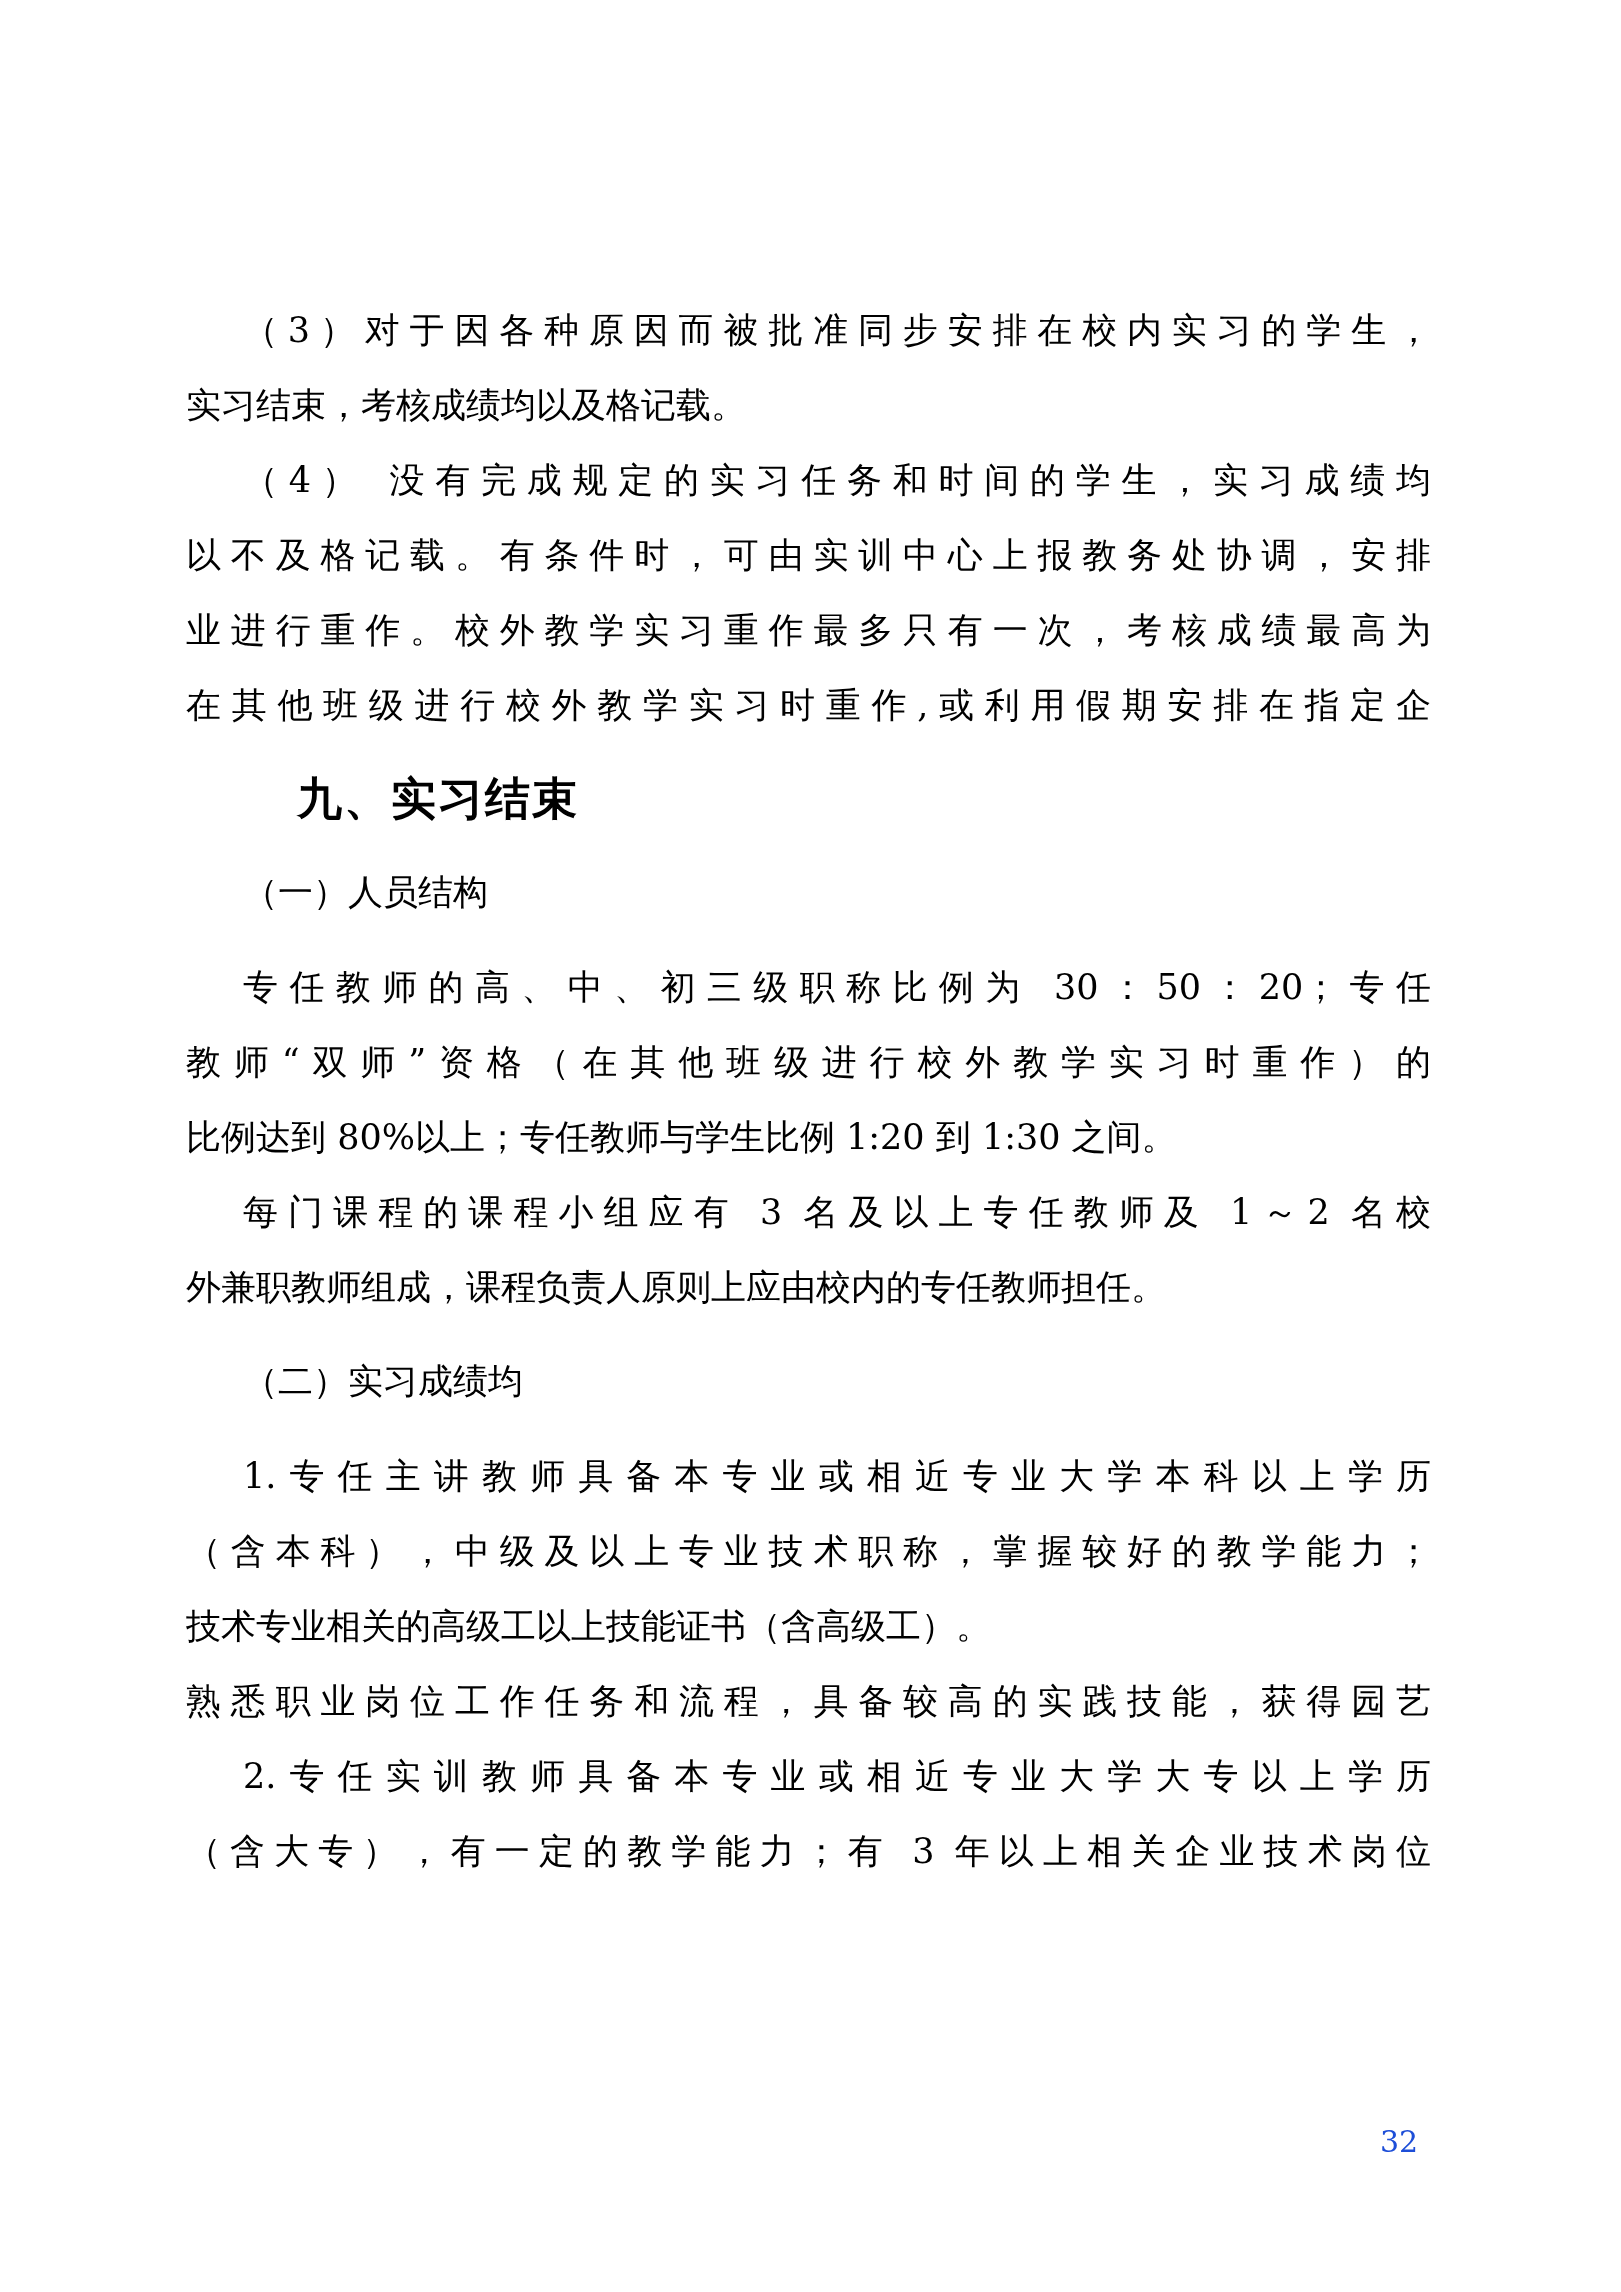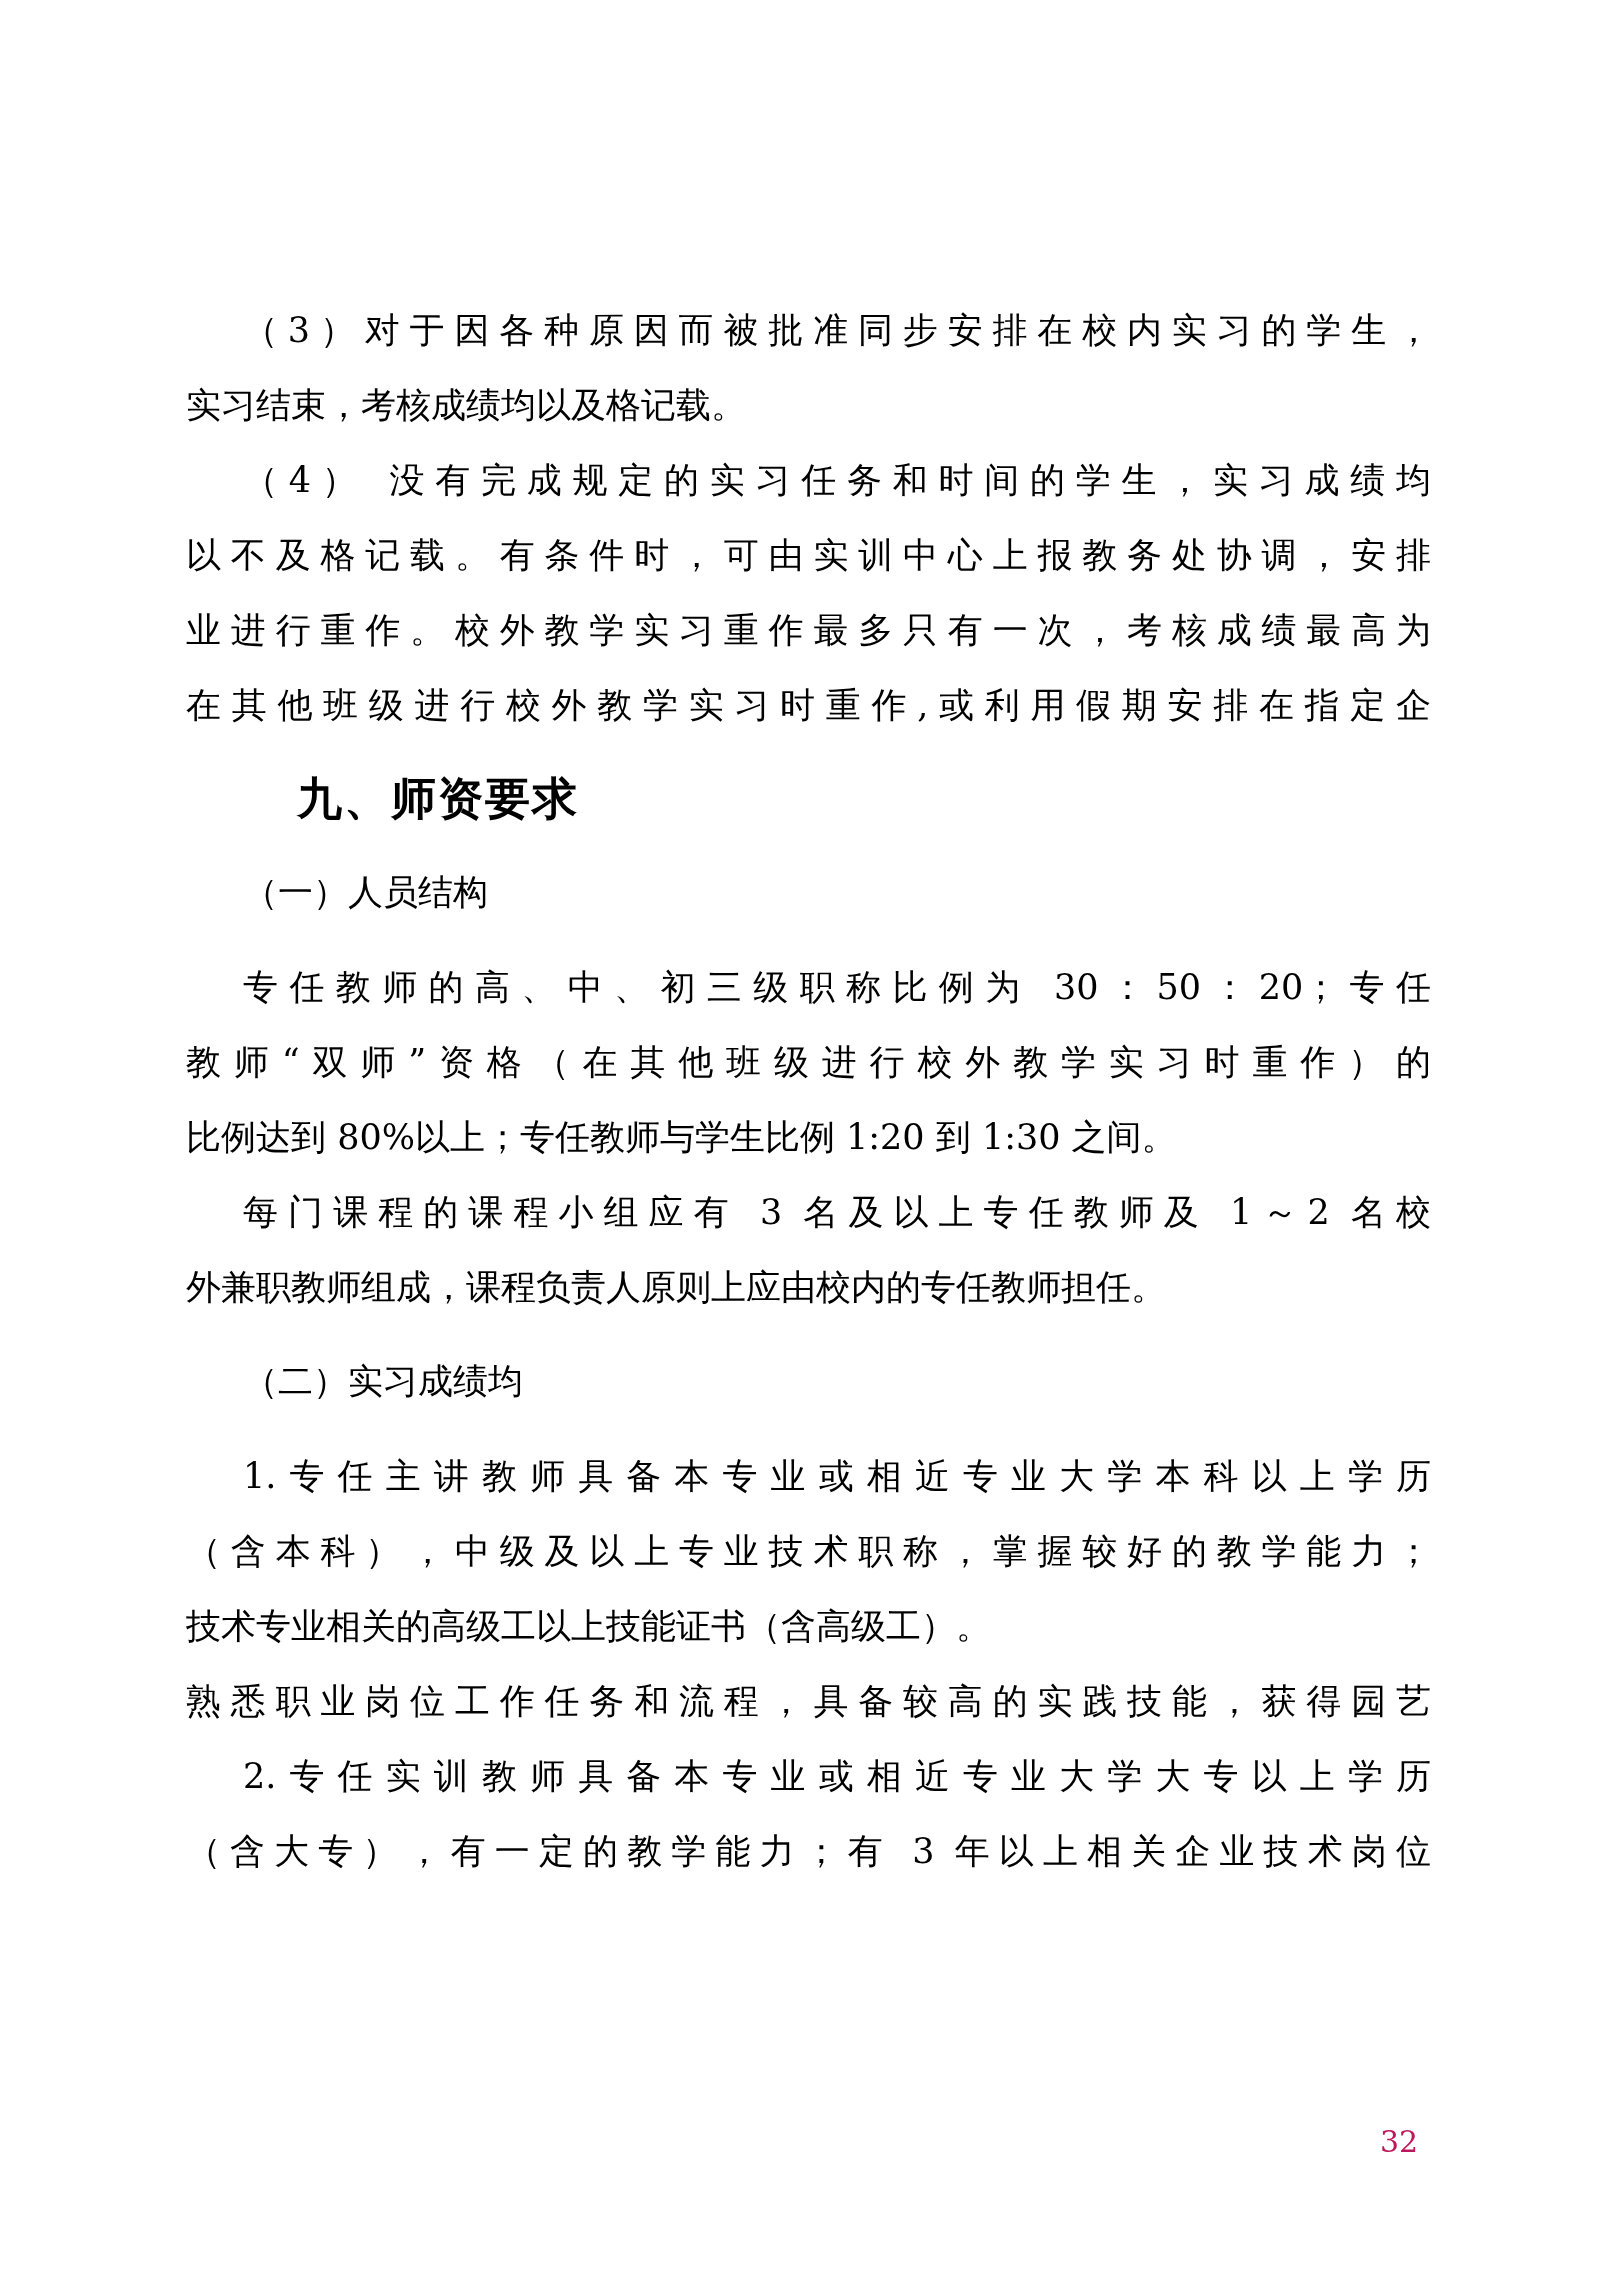--- a/index.html
+++ b/index.html
@@ -50,36 +50,36 @@
   .h-sub {
     margin: 19.6px 0;
   }
   .pagenum {
     position: absolute;
     left: 1380px;
     top: 2127px;
     font-size: 30px;
     line-height: 30px;
     font-family: "DejaVu Serif", serif;
-    color: #be185d;
+    color: #1d4ed8;
   }
 </style>
 </head>
 <body>
 
 <div class="page">
   <div class="textblock">
     <div class="line just ind">（3）对于因各种原因而被批准同步安排在校内实习的学生，</div>
     <div class="line">实习结束，考核成绩均以及格记载。</div>
     <div class="line just ind">（4） 没有完成规定的实习任务和时间的学生，实习成绩均</div>
     <div class="line just">以不及格记载。有条件时，可由实训中心上报教务处协调，安排</div>
     <div class="line just">业进行重作。校外教学实习重作最多只有一次，考核成绩最高为</div>
     <div class="line just">在其他班级进行校外教学实习时重作,或利用假期安排在指定企</div>
 
-    <div class="h-main">九、师资要求</div>
+    <div class="h-main">九、实习结束</div>
 
     <div class="line h-sub ind">（一）人员结构</div>
 
     <div class="line just ind">专任教师的高、中、初三级职称比例为 30：50：20；专任</div>
     <div class="line just">教师“双师”资格（在其他班级进行校外教学实习时重作）的</div>
     <div class="line">比例达到 80%以上；专任教师与学生比例 1:20 到 1:30 之间。</div>
     <div class="line just ind">每门课程的课程小组应有 3 名及以上专任教师及 1～2 名校</div>
     <div class="line">外兼职教师组成，课程负责人原则上应由校内的专任教师担任。</div>
 
     <div class="line h-sub ind">（二）实习成绩均</div>

